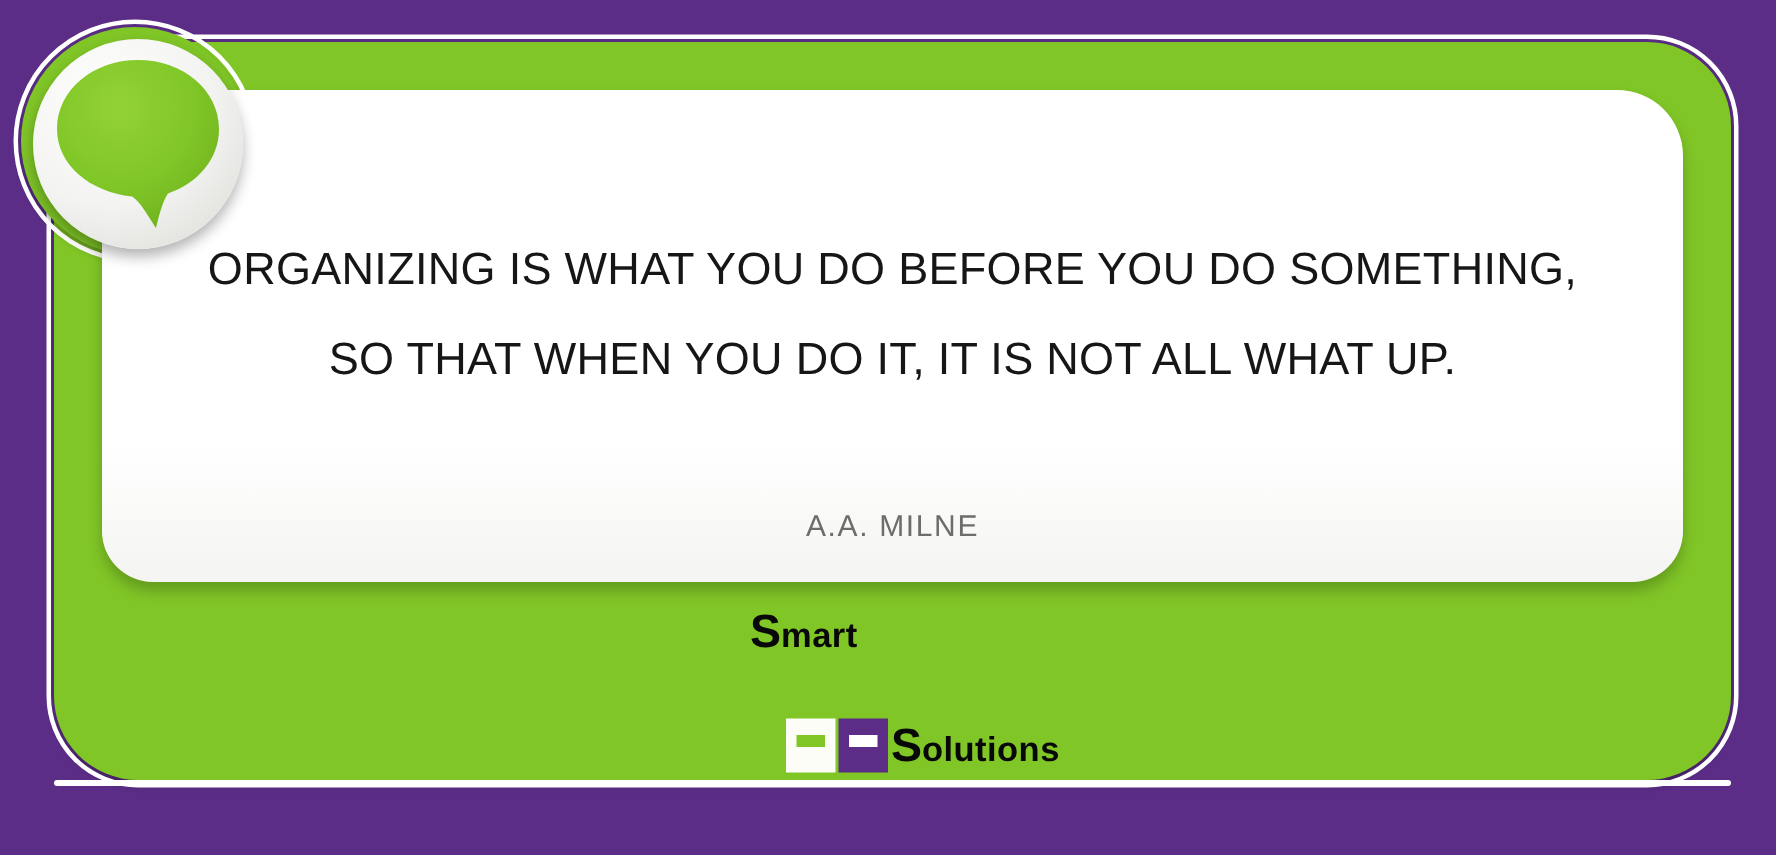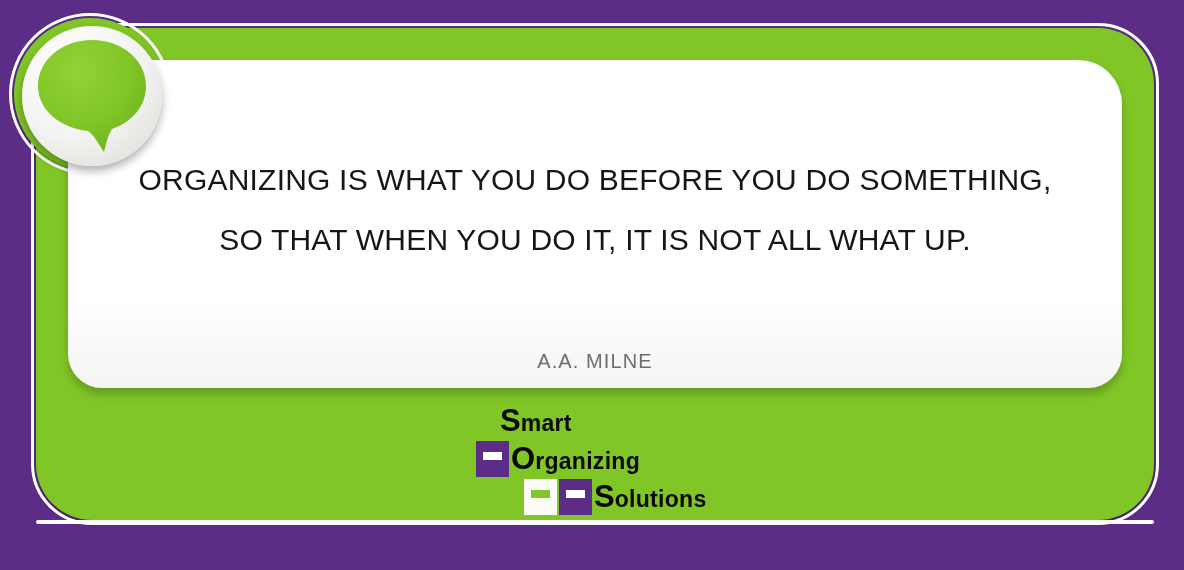--- a/index.html
+++ b/index.html
@@ -116,21 +116,21 @@
     letter-spacing: 0.2px;
     white-space: nowrap;
   }
   .quote-line {
     display: block;
   }
 
   .quote-author {
     position: absolute;
     left: 68px;
-    top: 350px;
+    top: 340px;
     width: 1054px;
     text-align: center;
     color: #6d6d6d;
     font-size: 20px;
     letter-spacing: 1.1px;
   }
 
   
   .logo-block {
     position: absolute;
@@ -225,23 +225,20 @@
   </div>
 
   <div class="quote-author">A.A. MILNE</div>
 
   <div class="logo-block">
 
     <div class="logo-row logo-row-1">
       <span class="logo-cap">S</span><span class="logo-rest">mart</span>
     </div>
 
-    <div class="logo-row logo-row-2">
-      <span class="sq sq-purple"><span class="dash dash-white"></span></span><span class="logo-cap">O</span><span class="logo-rest">rganizing</span>
-    </div>
 
     <div class="logo-row logo-row-3">
       <span class="sq sq-white"><span class="dash dash-green"></span></span><span class="sq sq-purple"><span class="dash dash-white"></span></span><span class="logo-cap">S</span><span class="logo-rest">olutions</span>
     </div>
 
   </div>
 
   <div class="footer-rule"></div>
 
 </div>

